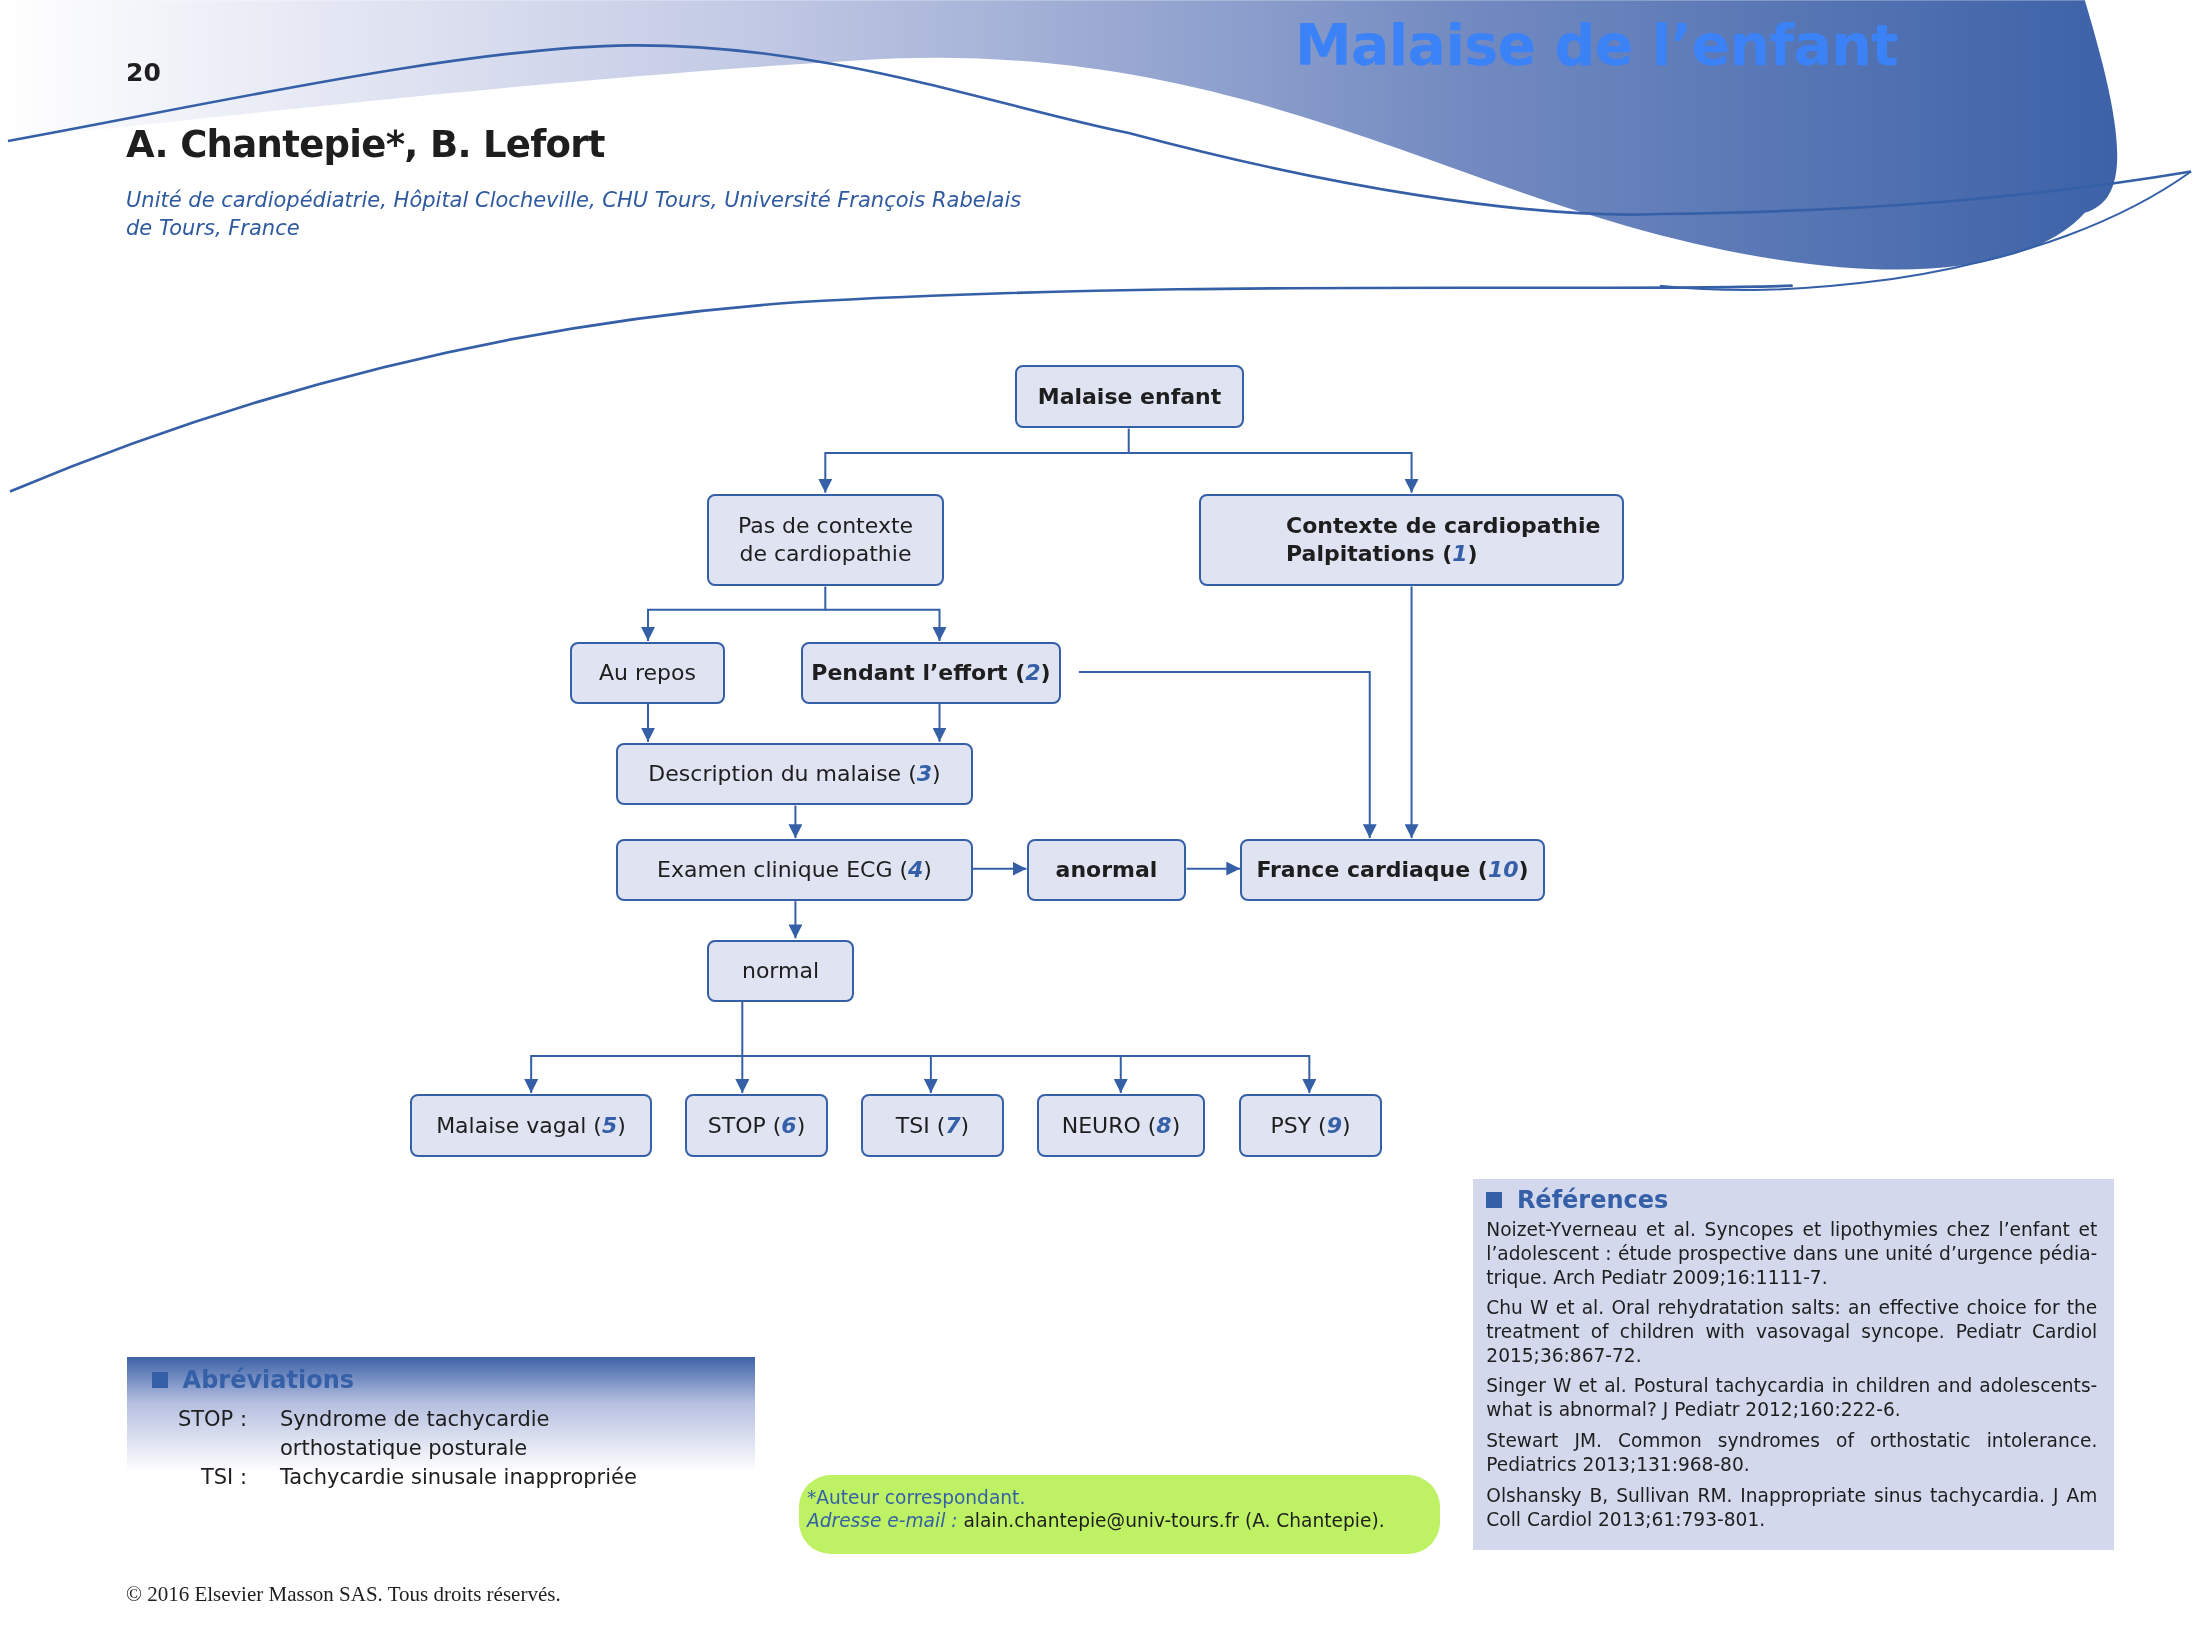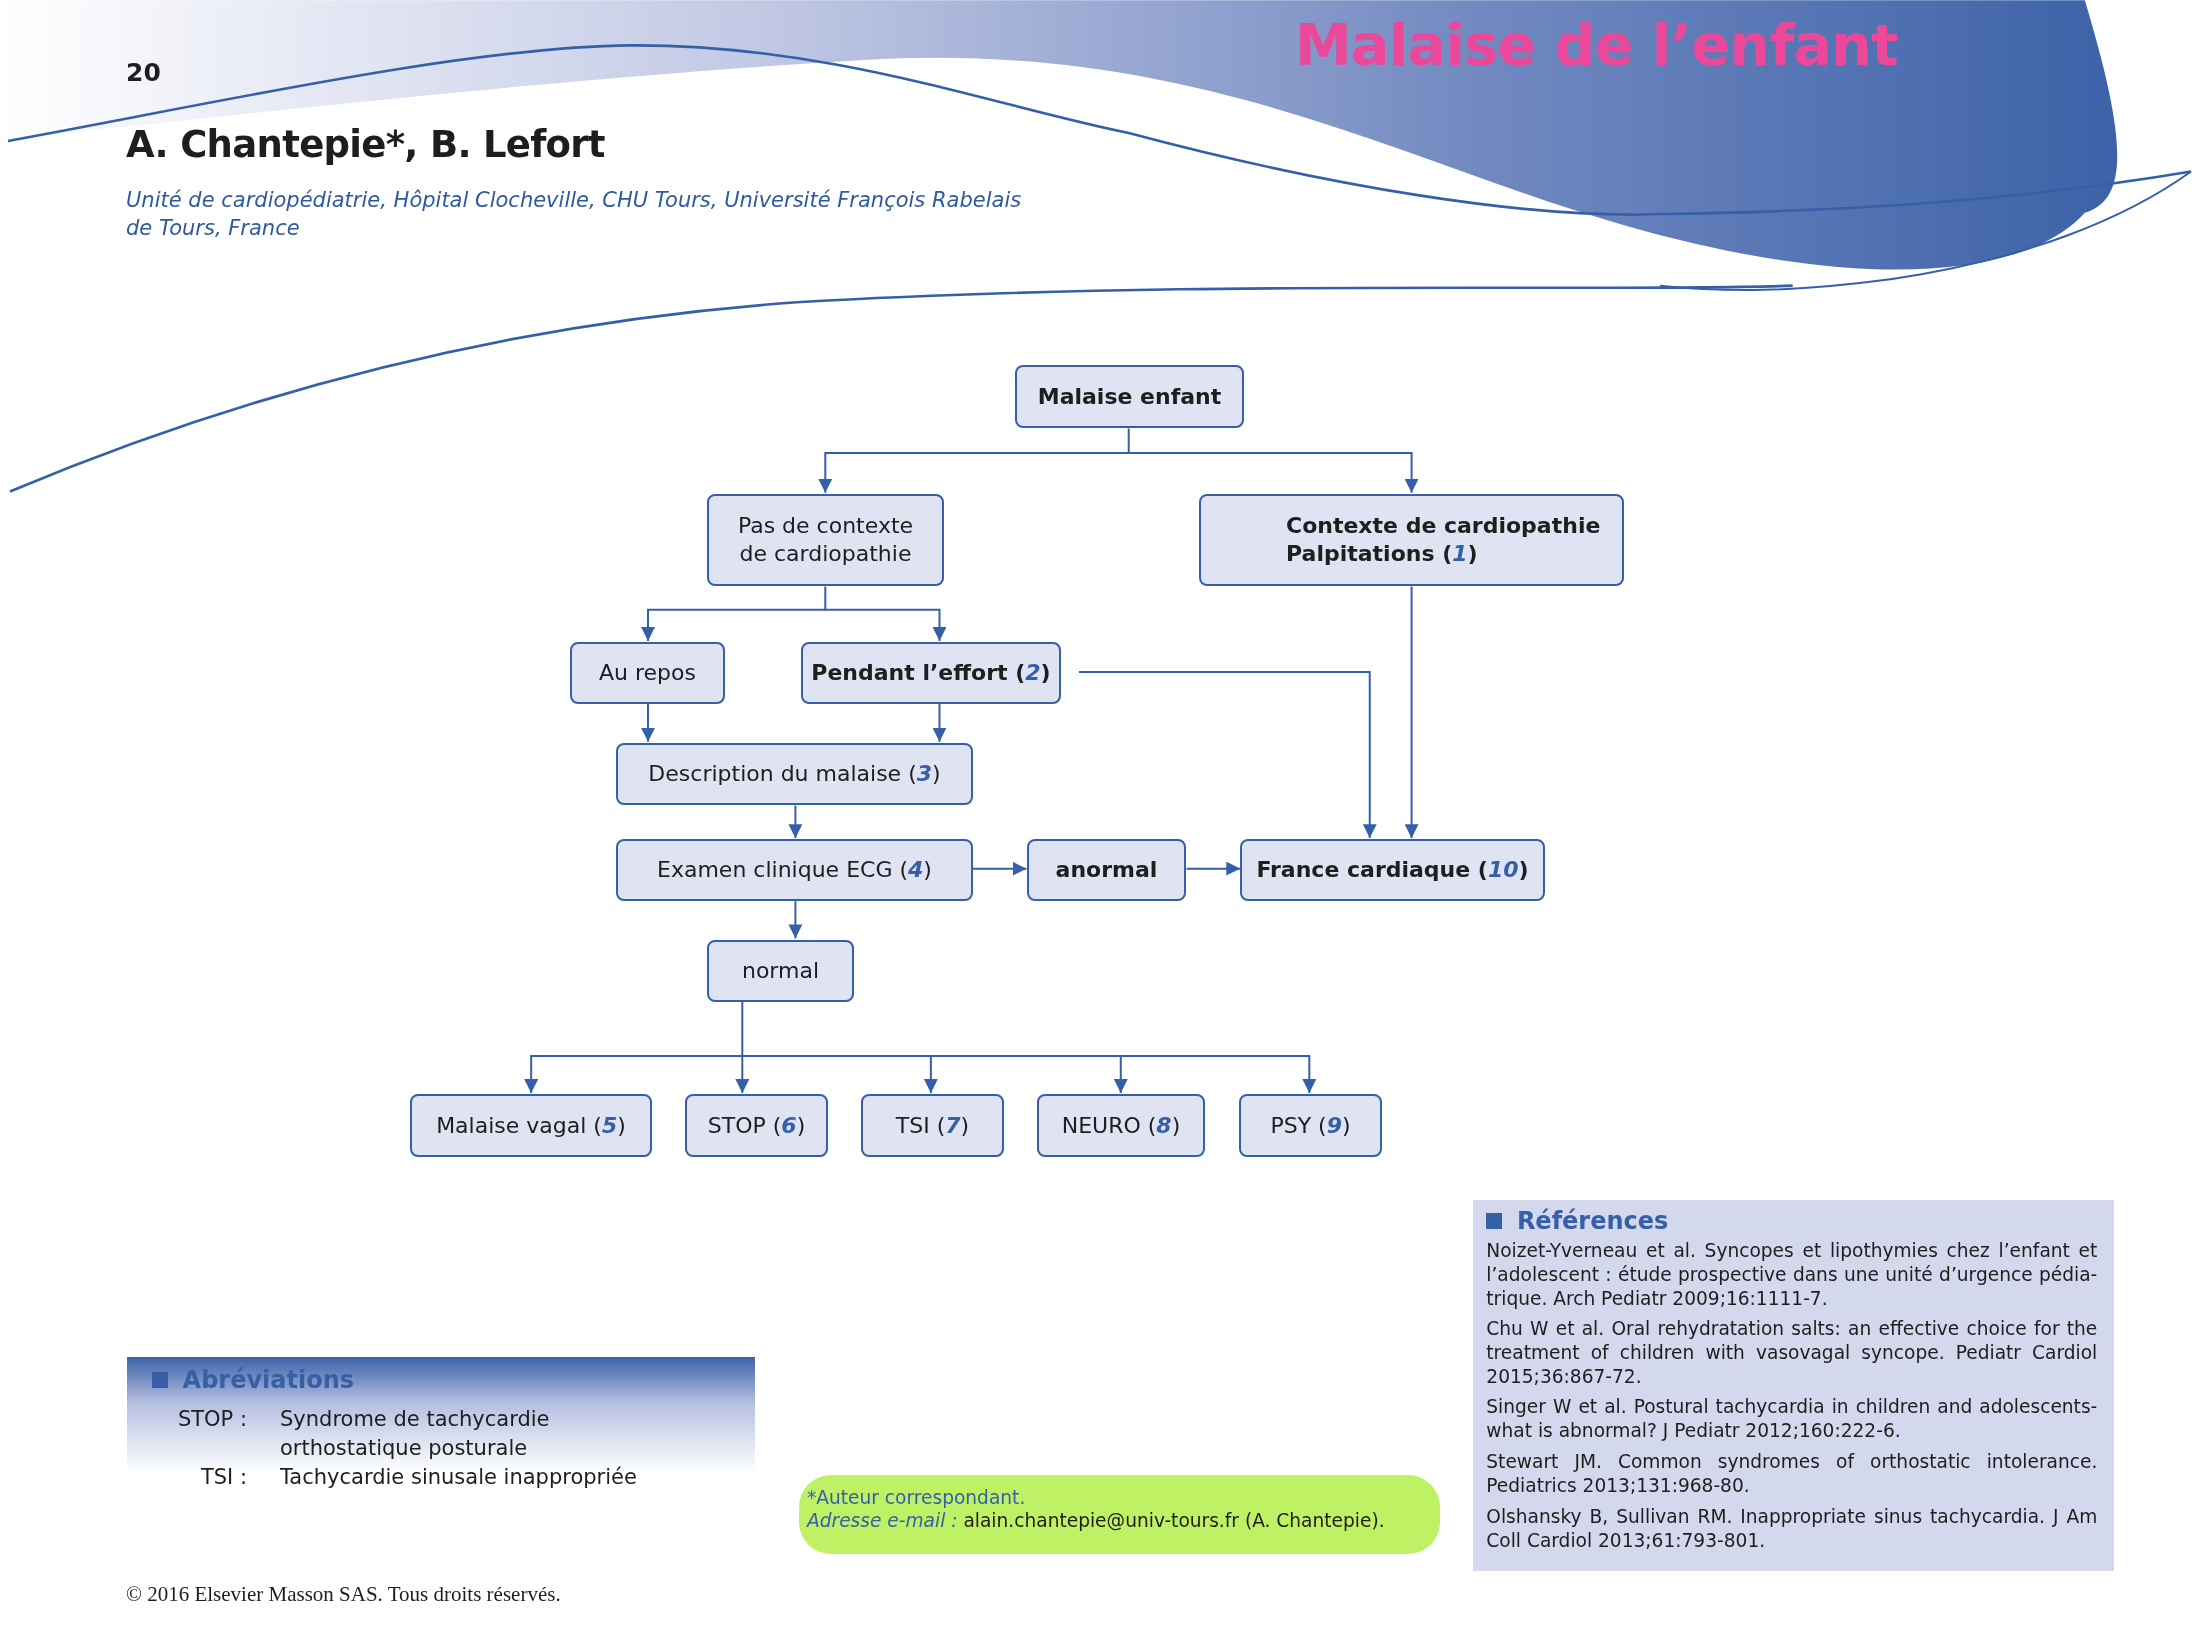--- a/index.html
+++ b/index.html
@@ -2,21 +2,21 @@
 <html style="font-size:10.6px"><head>
 <meta charset="utf-8">
 <style>
   html, body { margin:0; padding:0; }
   body {
     width:2205px; height:1647px; position:relative; overflow:hidden;
     background:#ffffff; font-family:"DejaVu Sans", sans-serif; color:#1e1e1e;
   }
   #header-art { position:absolute; left:0; top:0; width:2205px; height:505px; }
   .page-number { position:absolute; left:126px; top:58px; font-size:25px; font-weight:bold; color:#1e1e1e; }
-  .header-title { position:absolute; left:1295px; top:12px; font-size:57px; font-weight:bold; color:#ec4899; letter-spacing:-0.7px; }
+  .header-title { position:absolute; left:1295px; top:12px; font-size:57px; font-weight:bold; color:#3b82f6; letter-spacing:-0.7px; }
   .authors { position:absolute; left:126px; top:123px; font-size:37px; font-weight:bold; color:#1e1e1e; letter-spacing:-0.7px; }
   .affiliation { position:absolute; left:126px; top:186px; width:930px; font-size:21px; font-style:italic; color:#2f5aa0; line-height:28px; }
 
   #flow-edges { position:absolute; left:0; top:0; width:2205px; height:1647px; }
   .node {
     position:absolute; box-sizing:border-box;
     background:#dfe3f2; border:2px solid #3560a8; border-radius:8px;
     display:flex; align-items:center; justify-content:center; text-align:center;
     font-size:22px; line-height:28px; color:#1e1e1e;
   }
@@ -29,21 +29,21 @@
   .square-icon { width:16px; height:16px; background:#3560a8; display:inline-block; margin-right:14.6px; }
   .abbrev-row { position:absolute; font-size:21px; line-height:29px; }
   .abbrev-key { position:absolute; text-align:right; width:100px; }
   .abbrev-def { position:absolute; left:153px; width:398px; }
 
   .corr-box { position:absolute; left:799px; top:1475px; width:641px; height:79px; background:#bef264;border-radius:32px; }
   .corr-line { position:absolute; left:8px; font-size:18.6px; line-height:22.6px; white-space:nowrap; }
   .blue { color:#3560a8; }
   .italic { font-style:italic; }
 
-  .refs-box { position:absolute; left:1473px; top:1179px; width:641px; height:371px; background:#d3d8ec;margin-top:21px; }
+  .refs-box { position:absolute; left:1473px; top:1179px; width:641px; height:371px; background:#d3d8ec; }
   .ref-item { position:absolute; left:13.3px; width:611px; font-size:18.6px; line-height:24px; text-align:justify; color:#1e1e1e; }
 
   .copyright { position:absolute; left:126px; top:1582px; font-family:"Liberation Serif", serif; font-size:21px; color:#1e1e1e; }
 </style>
 </head>
 <body>
 
 <svg id="header-art" viewBox="0 0 3321 760" xmlns="http://www.w3.org/2000/svg">
   <defs>
     <linearGradient id="waveGrad" x1="0" y1="0" x2="1" y2="0">

